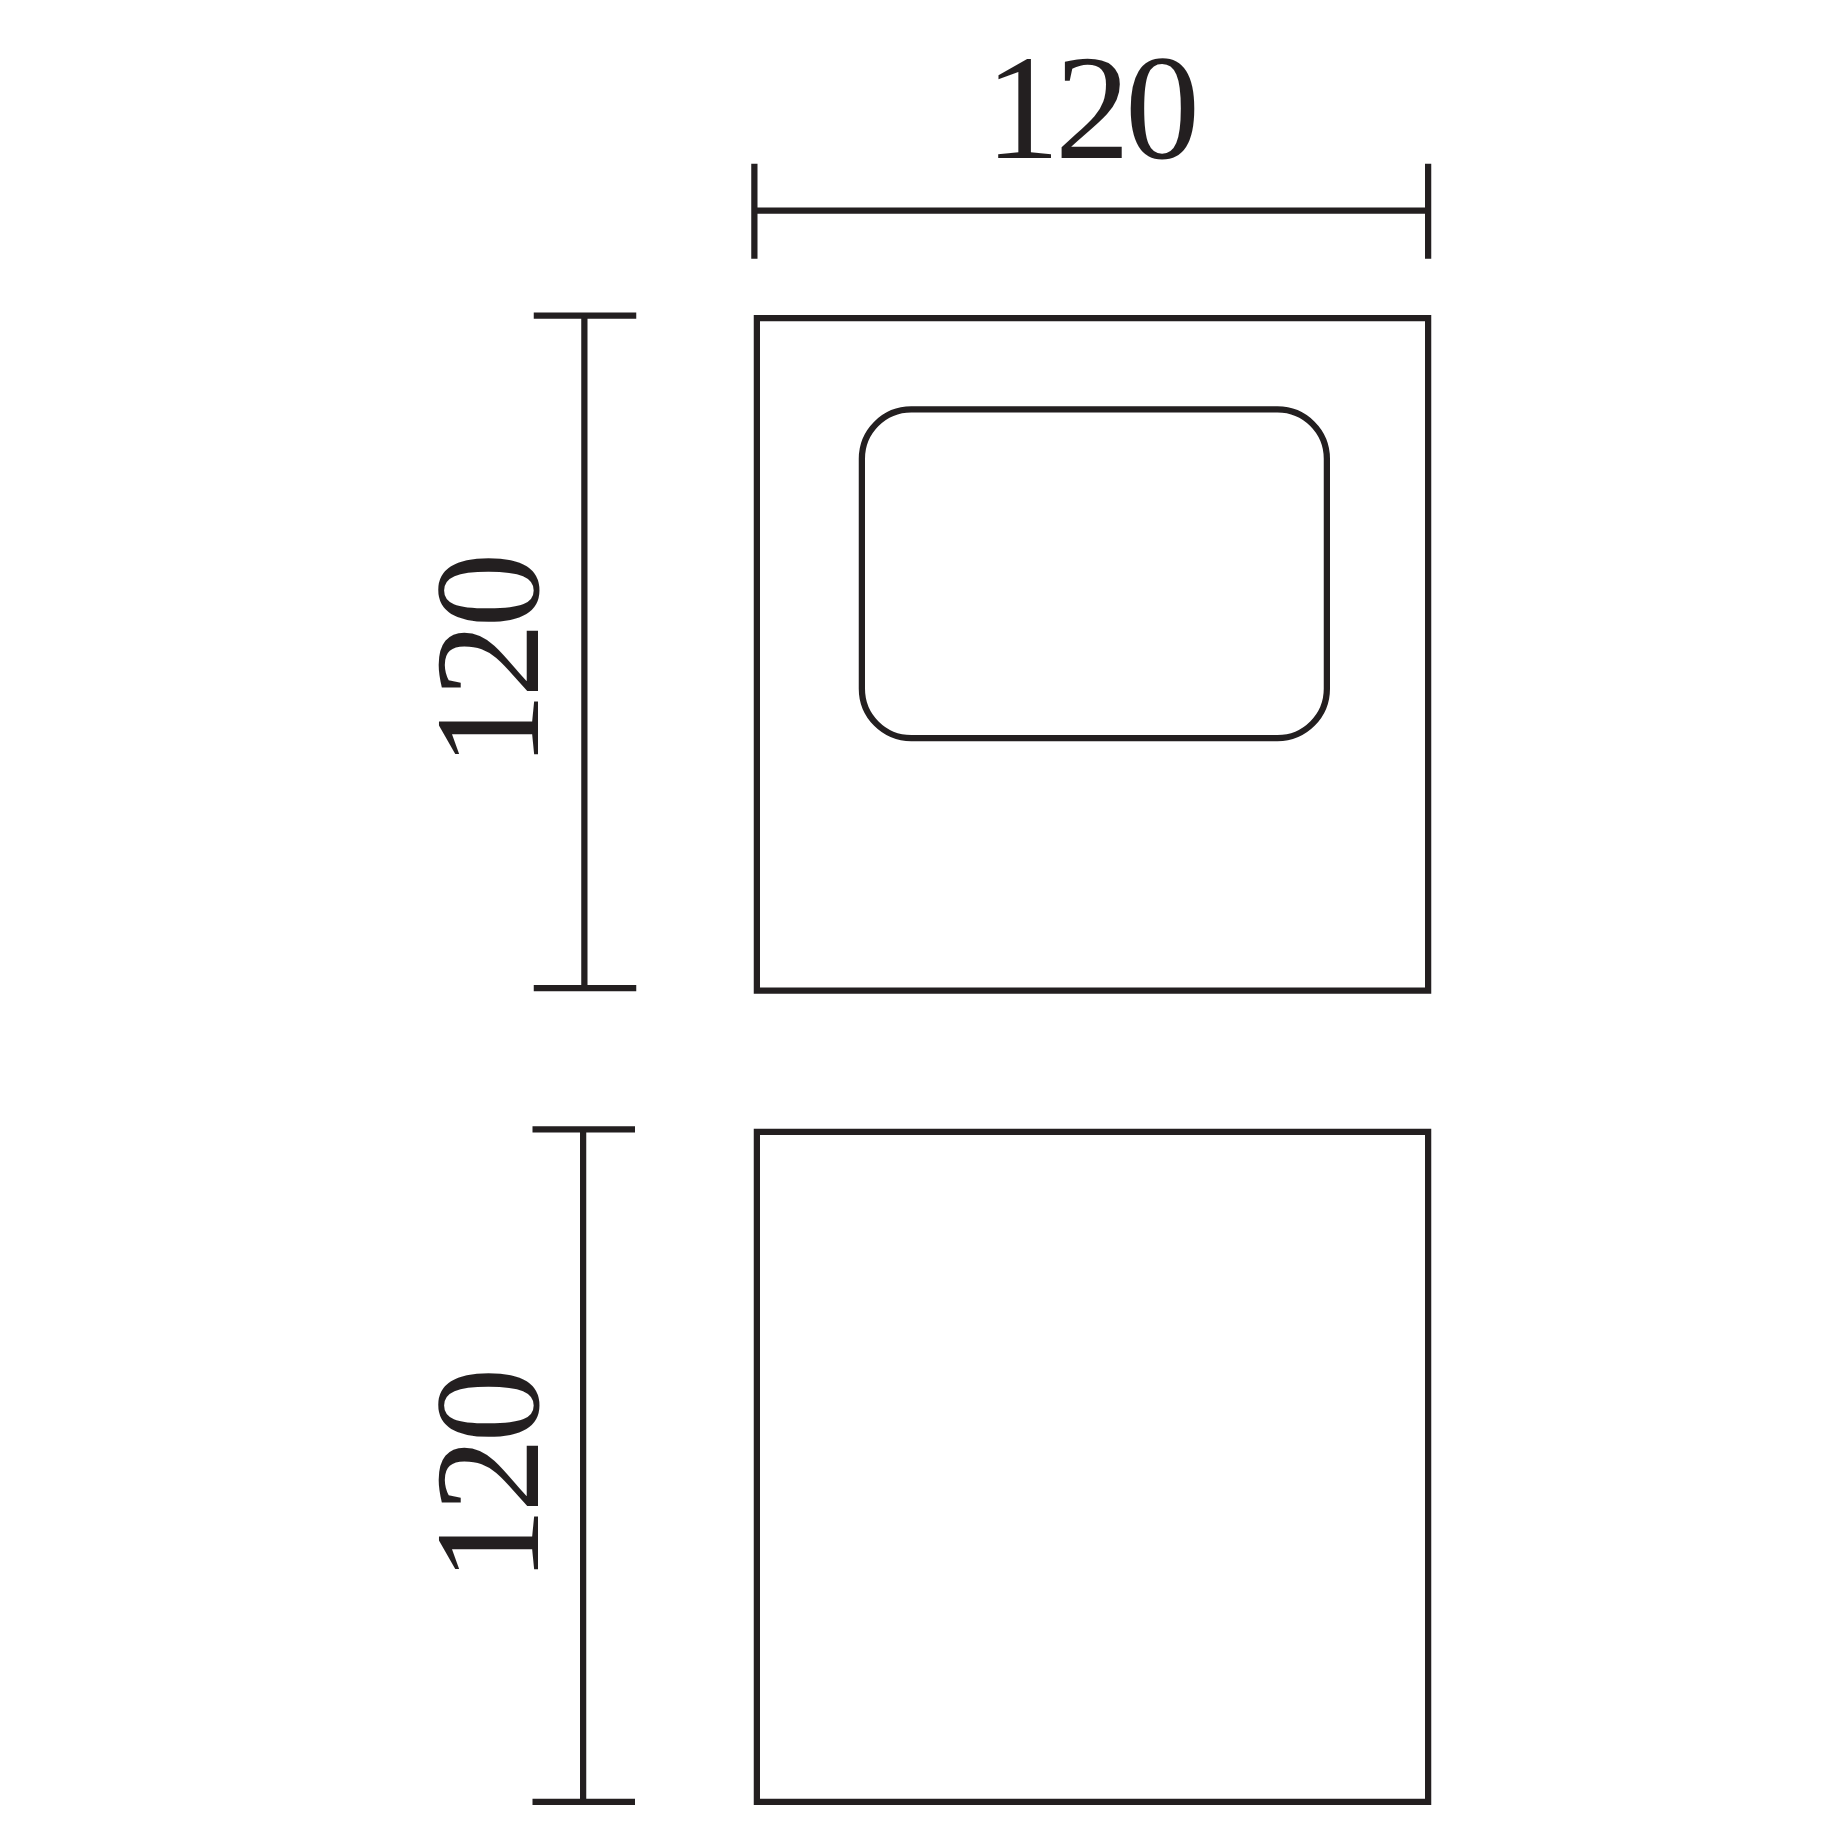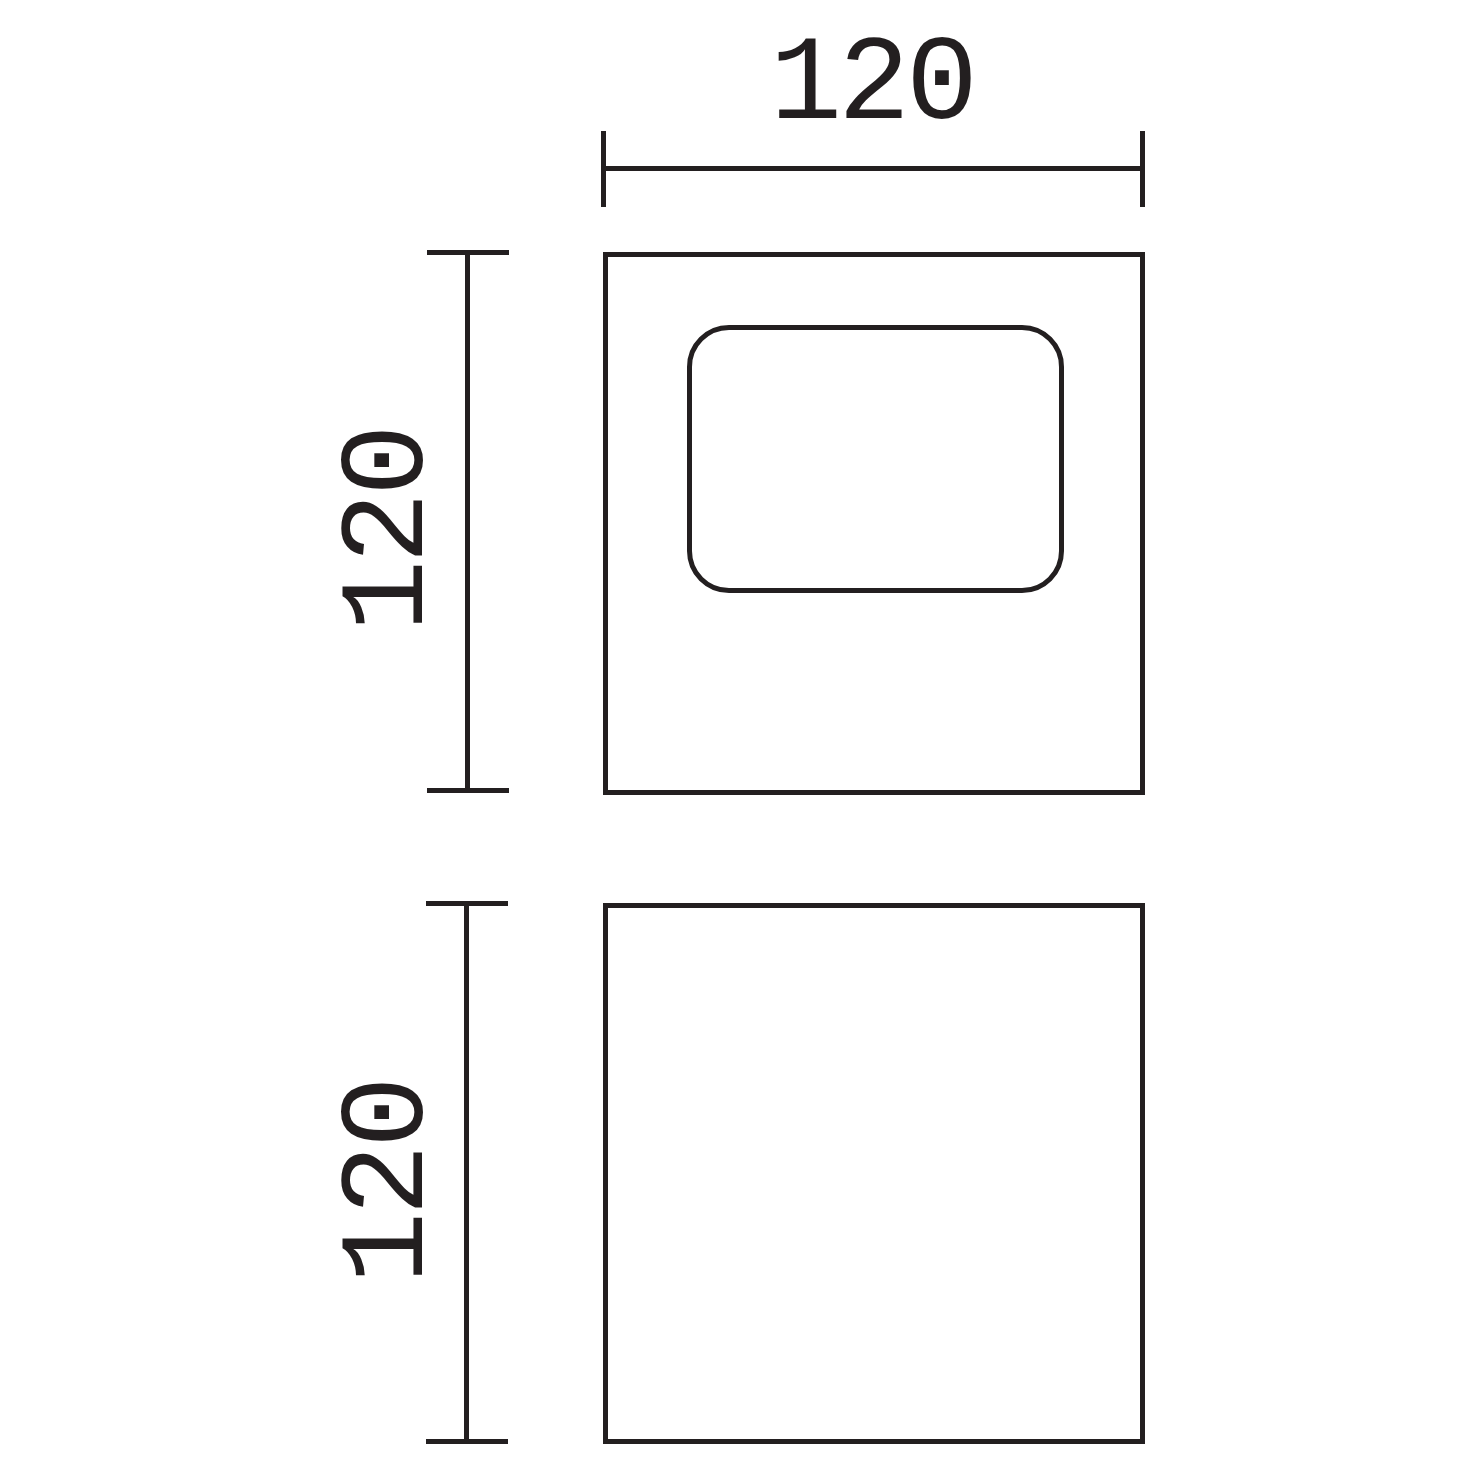--- a/index.html
+++ b/index.html
@@ -10,21 +10,21 @@
     margin:0;
     padding:0;
     background:var(--bg);
   }
   #stage{
     position:relative;
     width:1372px;
     height:1476px;
     background:var(--bg);
     overflow:hidden;
-    font-family:Liberation Mono, monospace;
+    font-family:Liberation Serif, serif;
   }
   
   .dim-label{
     position:absolute;
     color:var(--ink);
     font-size:120px;
     line-height:120px;
     letter-spacing:-4px;
     font-weight:400;
     text-align:center;

